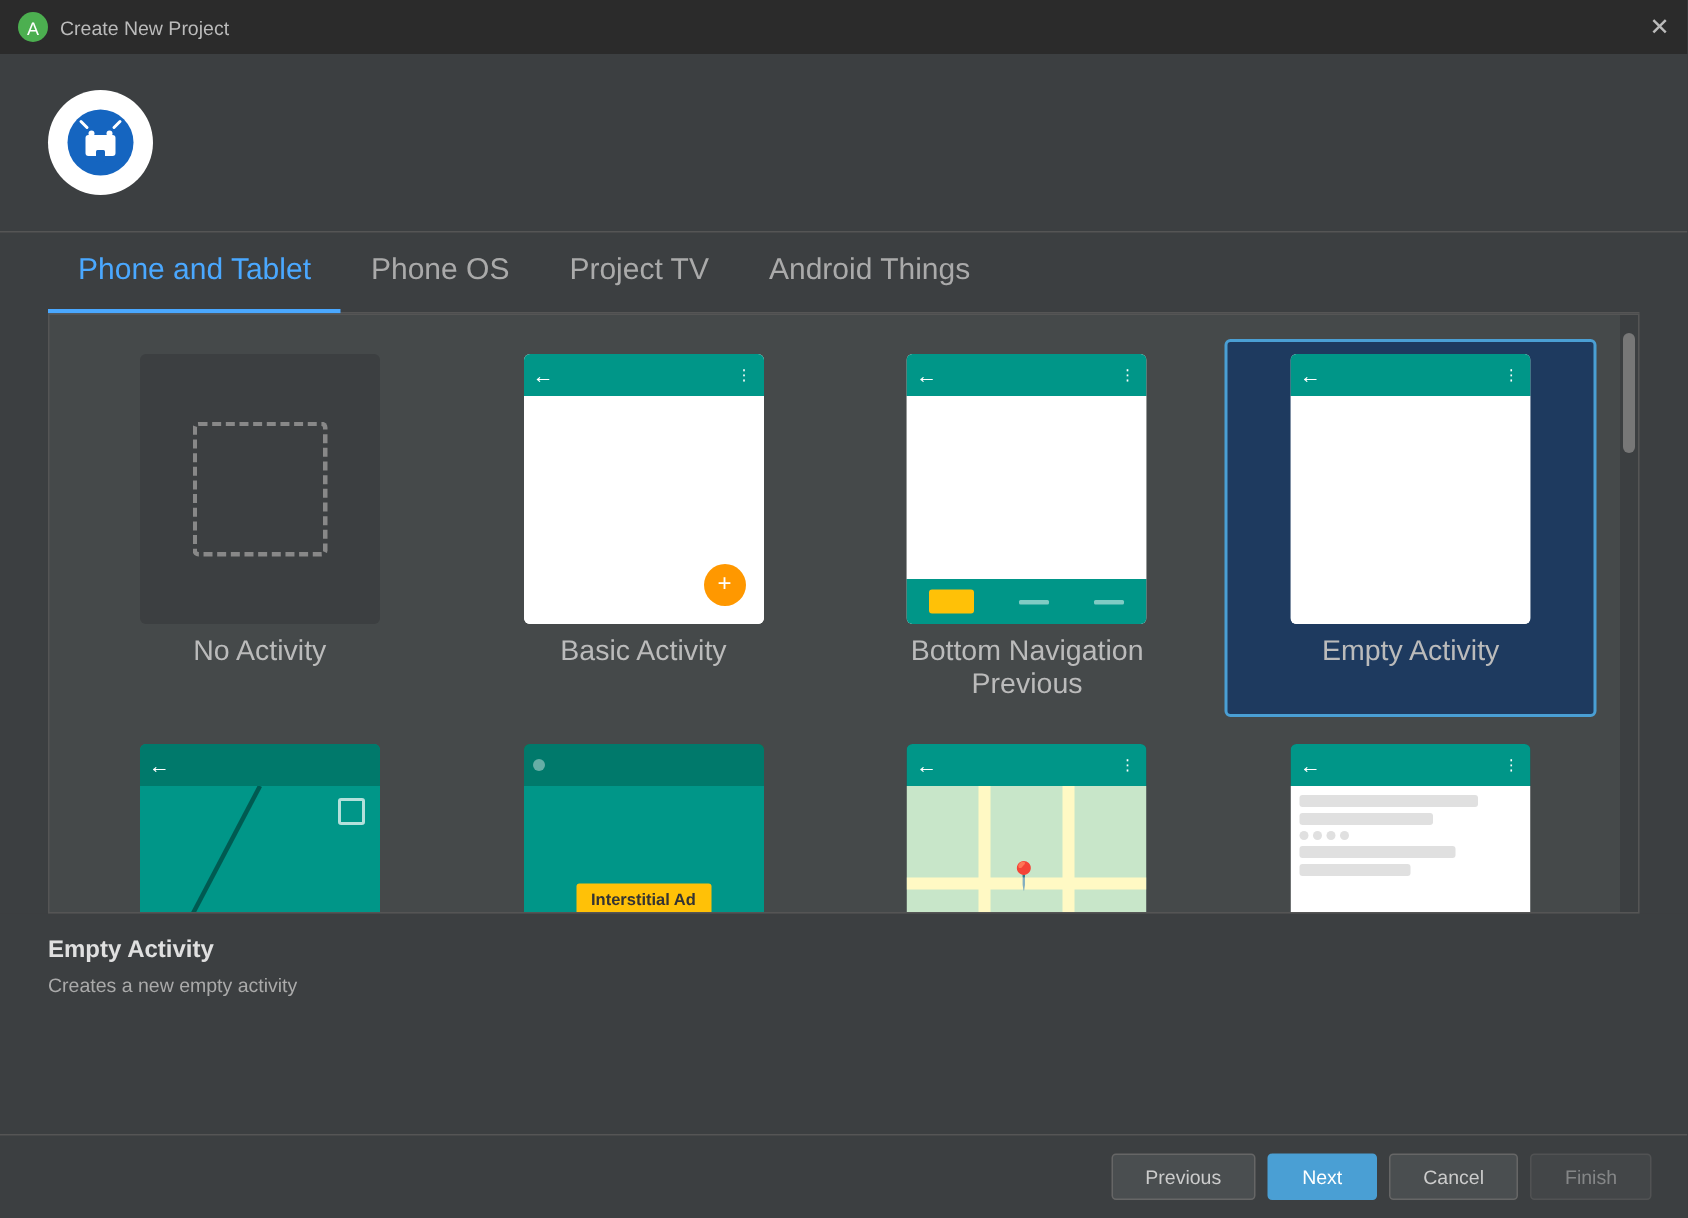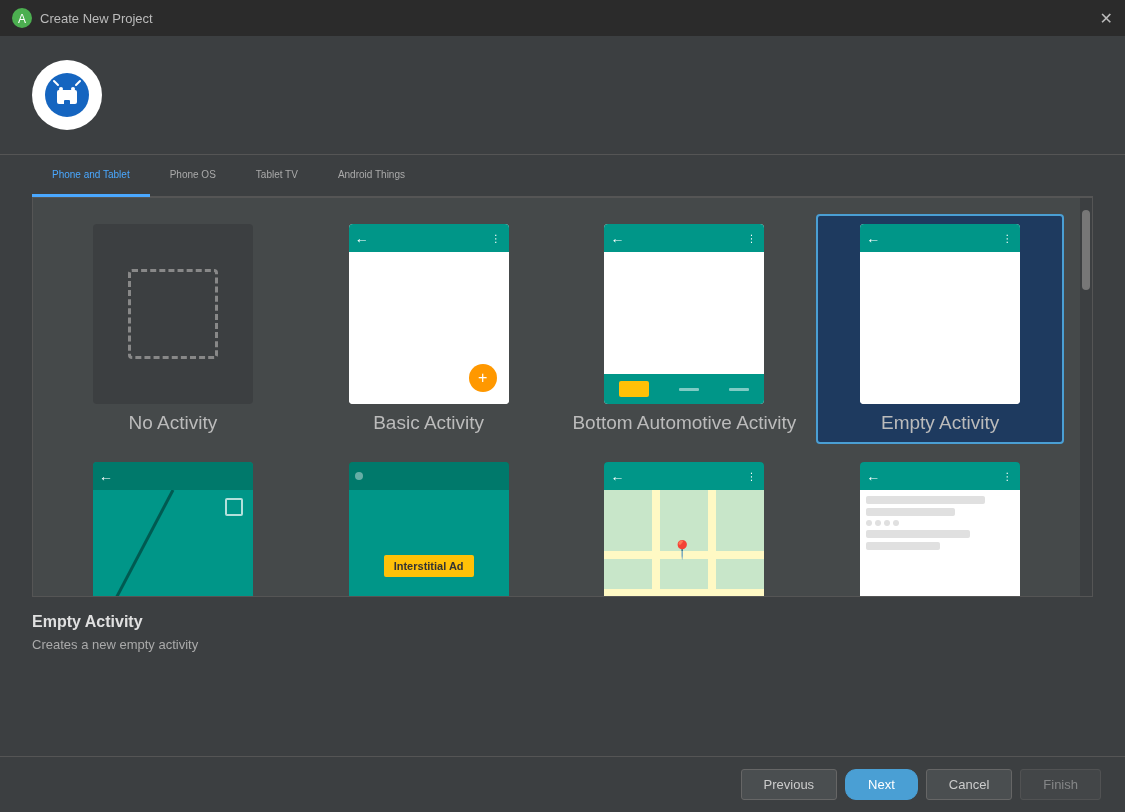--- a/index.html
+++ b/index.html
@@ -73,21 +73,21 @@
     
     .tabs {
       display: flex;
       gap: 0;
       border-bottom: 1px solid #555;
       margin-bottom: 0;
     }
     .tab {
       padding: 14px 20px;
       cursor: pointer;
-      font-size: 10px;
+      font-size: 20px;
       color: #aaaaaa;
       border-bottom: 3px solid transparent;
       margin-bottom: -1px;
       white-space: nowrap;
     }
     .tab.active {
       color: #4aa8ff;
       border-bottom: 3px solid #4aa8ff;
     }
     
@@ -408,21 +408,20 @@
       border: 1px solid #666;
       border-radius: 3px;
       cursor: pointer;
       background: #4a4e50;
       color: #cccccc;
     }
     .btn-primary {
       background: #4a9fd4;
       border-color: #4a9fd4;
       color: white;
-      border-radius: 11px;
     }
     .btn:disabled {
       opacity: 0.5;
       cursor: default;
     }
   </style>
 </head>
 <body>
 
 <div class="title-bar">
@@ -448,21 +447,21 @@
       <rect x="22" y="30" width="6" height="8" rx="1" fill="#1565c0"></rect>
     </svg>
   </div>
 </div>
 
 <div class="main">
 
   <div class="tabs">
     <div class="tab active">Phone and Tablet</div>
     <div class="tab">Phone OS</div>
-    <div class="tab">Tablet TV</div>
+    <div class="tab">Project TV</div>
     <div class="tab">Android Things</div>
   </div>
 
   <div class="templates-wrapper">
     <div class="templates-grid">
 
       <div class="template-card">
         <div class="template-preview">
           <div class="no-activity-preview">
             <div class="dashed-box"></div>
@@ -494,21 +493,21 @@
               <span class="phone-toolbar-dots">⋮</span>
             </div>
             <div class="phone-content"></div>
             <div class="bottom-nav">
               <div class="bottom-nav-item"></div>
               <div class="bottom-nav-line"></div>
               <div class="bottom-nav-line"></div>
             </div>
           </div>
         </div>
-        <span class="template-label">Bottom Automotive Activity</span>
+        <span class="template-label">Bottom Navigation Previous</span>
       </div>
 
       <div class="template-card selected">
         <div class="template-preview">
           <div class="phone-preview">
             <div class="phone-toolbar">
               <span class="phone-toolbar-arrow">←</span>
               <span class="phone-toolbar-dots">⋮</span>
             </div>
             <div class="phone-content"></div>

